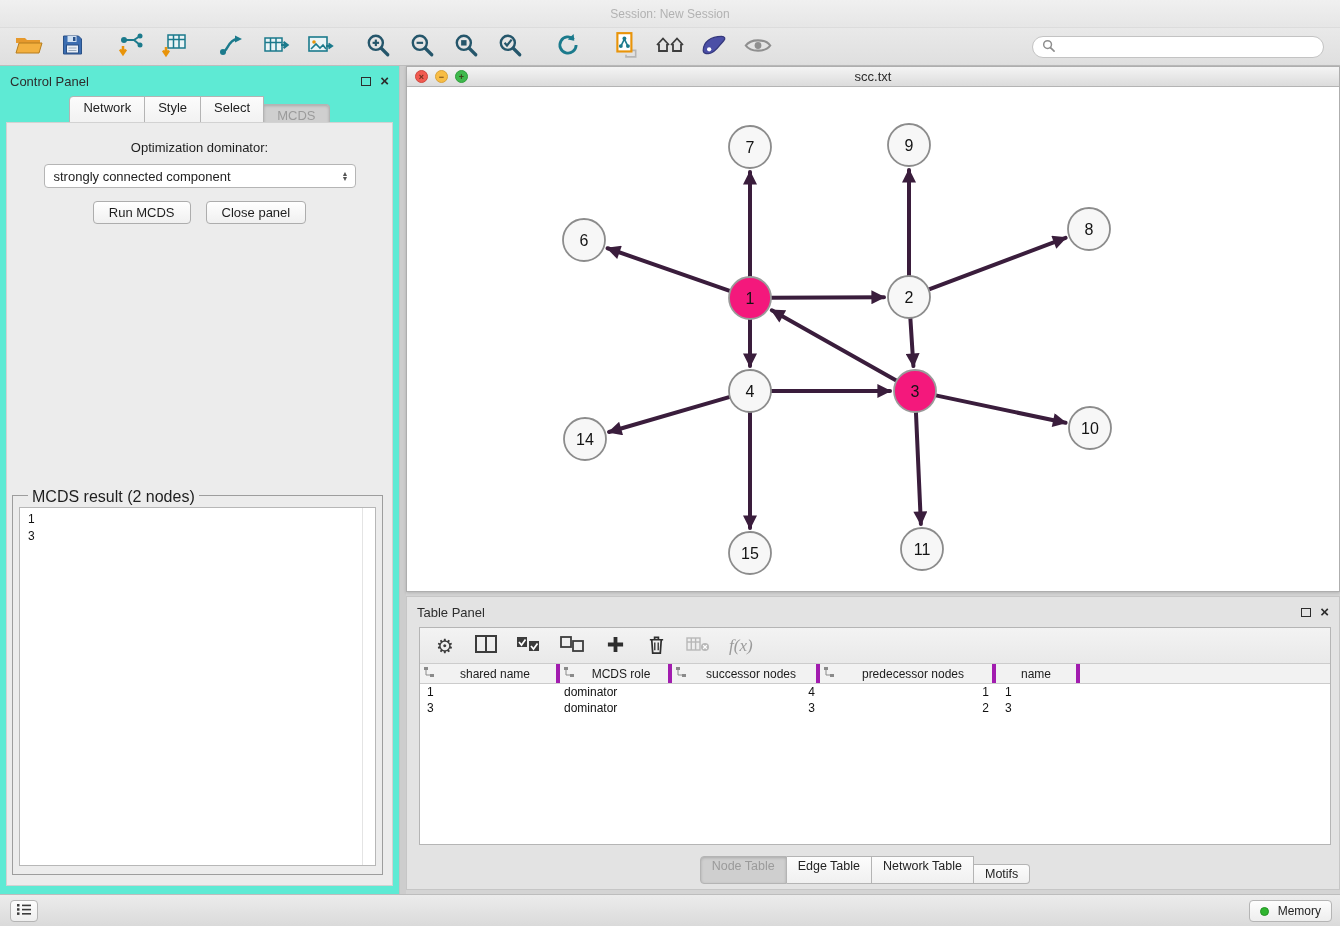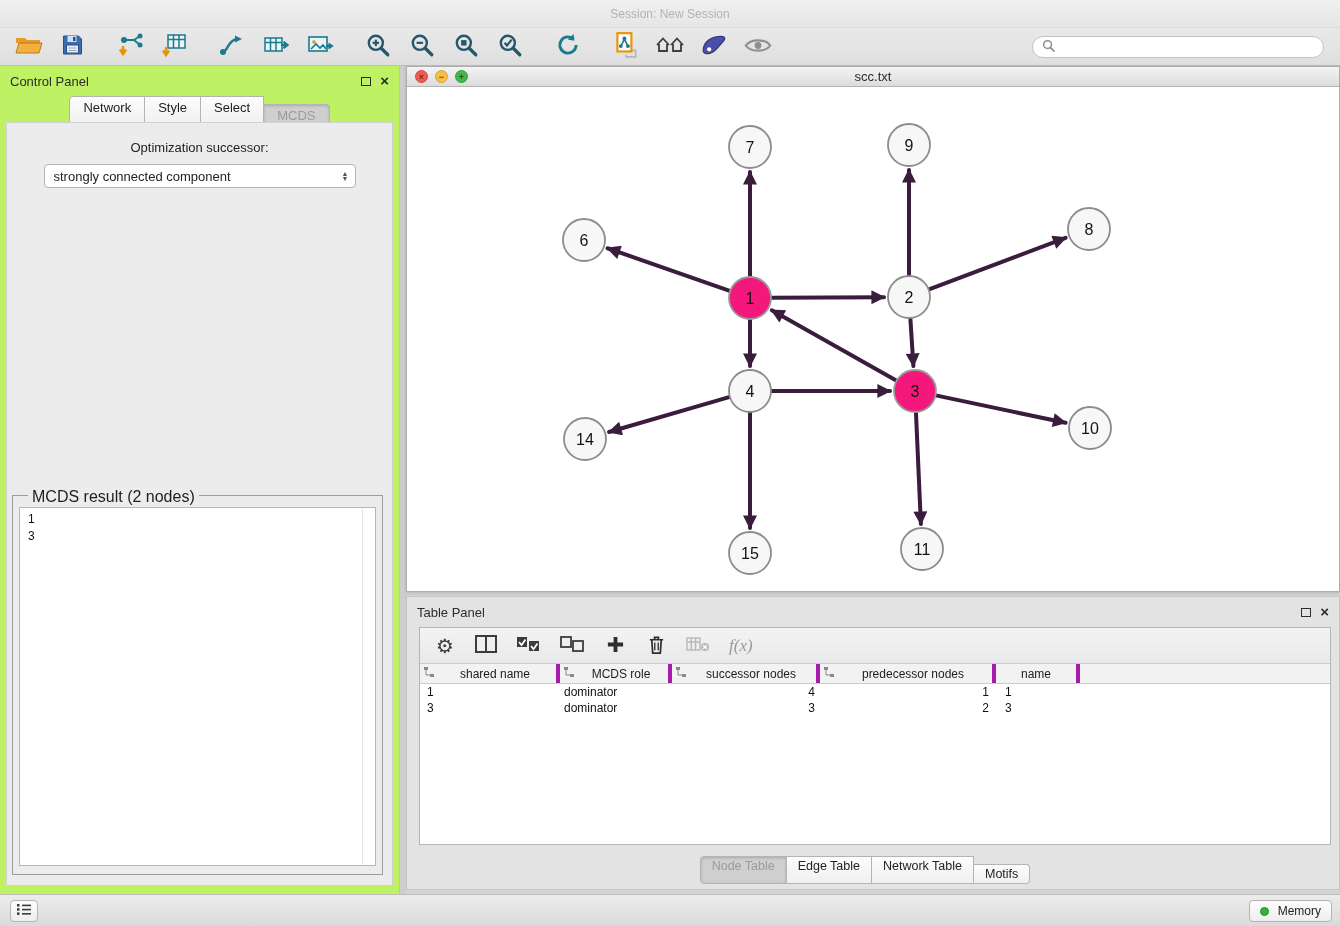--- a/index.html
+++ b/index.html
@@ -29,21 +29,21 @@
   .searchbox {
     margin-left:auto; margin-right:6px; width:292px; height:22px;
     background:#fff; border:1px solid #c3c3c3; border-radius:11px;
     display:flex; align-items:center; padding:0 9px; gap:6px;
   }
   .searchbox input { border:none; outline:none; flex:1; font-size:12px; background:transparent; font-family:inherit; }
 
   
   .control-panel {
     position:absolute; left:0; top:66px; width:400px; height:828px;
-    background:#bef264; border-right:1px solid #c2c2c2;
+    background:#5eead4; border-right:1px solid #c2c2c2;
   }
   .cp-header { height:26px; display:flex; align-items:center; padding:4px 10px 0 10px; font-size:13px; color:#2d2d2d; }
   .panel-winbtns { margin-left:auto; display:flex; align-items:center; gap:9px; }
   .float-icon { width:10px; height:9px; border:1.5px solid #2d2d2d; display:inline-block; }
   .close-x { font-size:15px; font-weight:bold; color:#2d2d2d; line-height:10px; }
   .cp-tabs { display:flex; justify-content:center; margin-top:4px; }
   .seg { display:flex; }
   .seg .tab {
     border:1px solid #b4b4b4; border-left:none;
     background:linear-gradient(#fcfcfc,#f0f0f0);
@@ -364,27 +364,31 @@
     </div>
     <div class="cp-tabs">
       <div class="seg">
         <span class="tab">Network</span>
         <span class="tab">Style</span>
         <span class="tab">Select</span>
         <span class="tab selected">MCDS</span>
       </div>
     </div>
     <div class="cp-body">
-      <div class="opt-label">Optimization successor:</div>
+      <div class="opt-label">Optimization dominator:</div>
       <div class="dropdown">
         <span class="dd-label">strongly connected component</span>
         <span class="stepper">
             <span>▲</span>
             <span>▼</span>
           </span>
+      </div>
+      <div class="btn-row">
+        <button class="pushbtn">Run MCDS</button>
+        <button class="pushbtn">Close panel</button>
       </div>
       <div class="result-group">
         <span class="result-legend">MCDS result (2 nodes)</span>
         <div class="result-white">
           <div class="result-text">
               <div>1</div>
               <div>3</div>
             </div>
           <div class="scroll-gutter"></div>
         </div>

